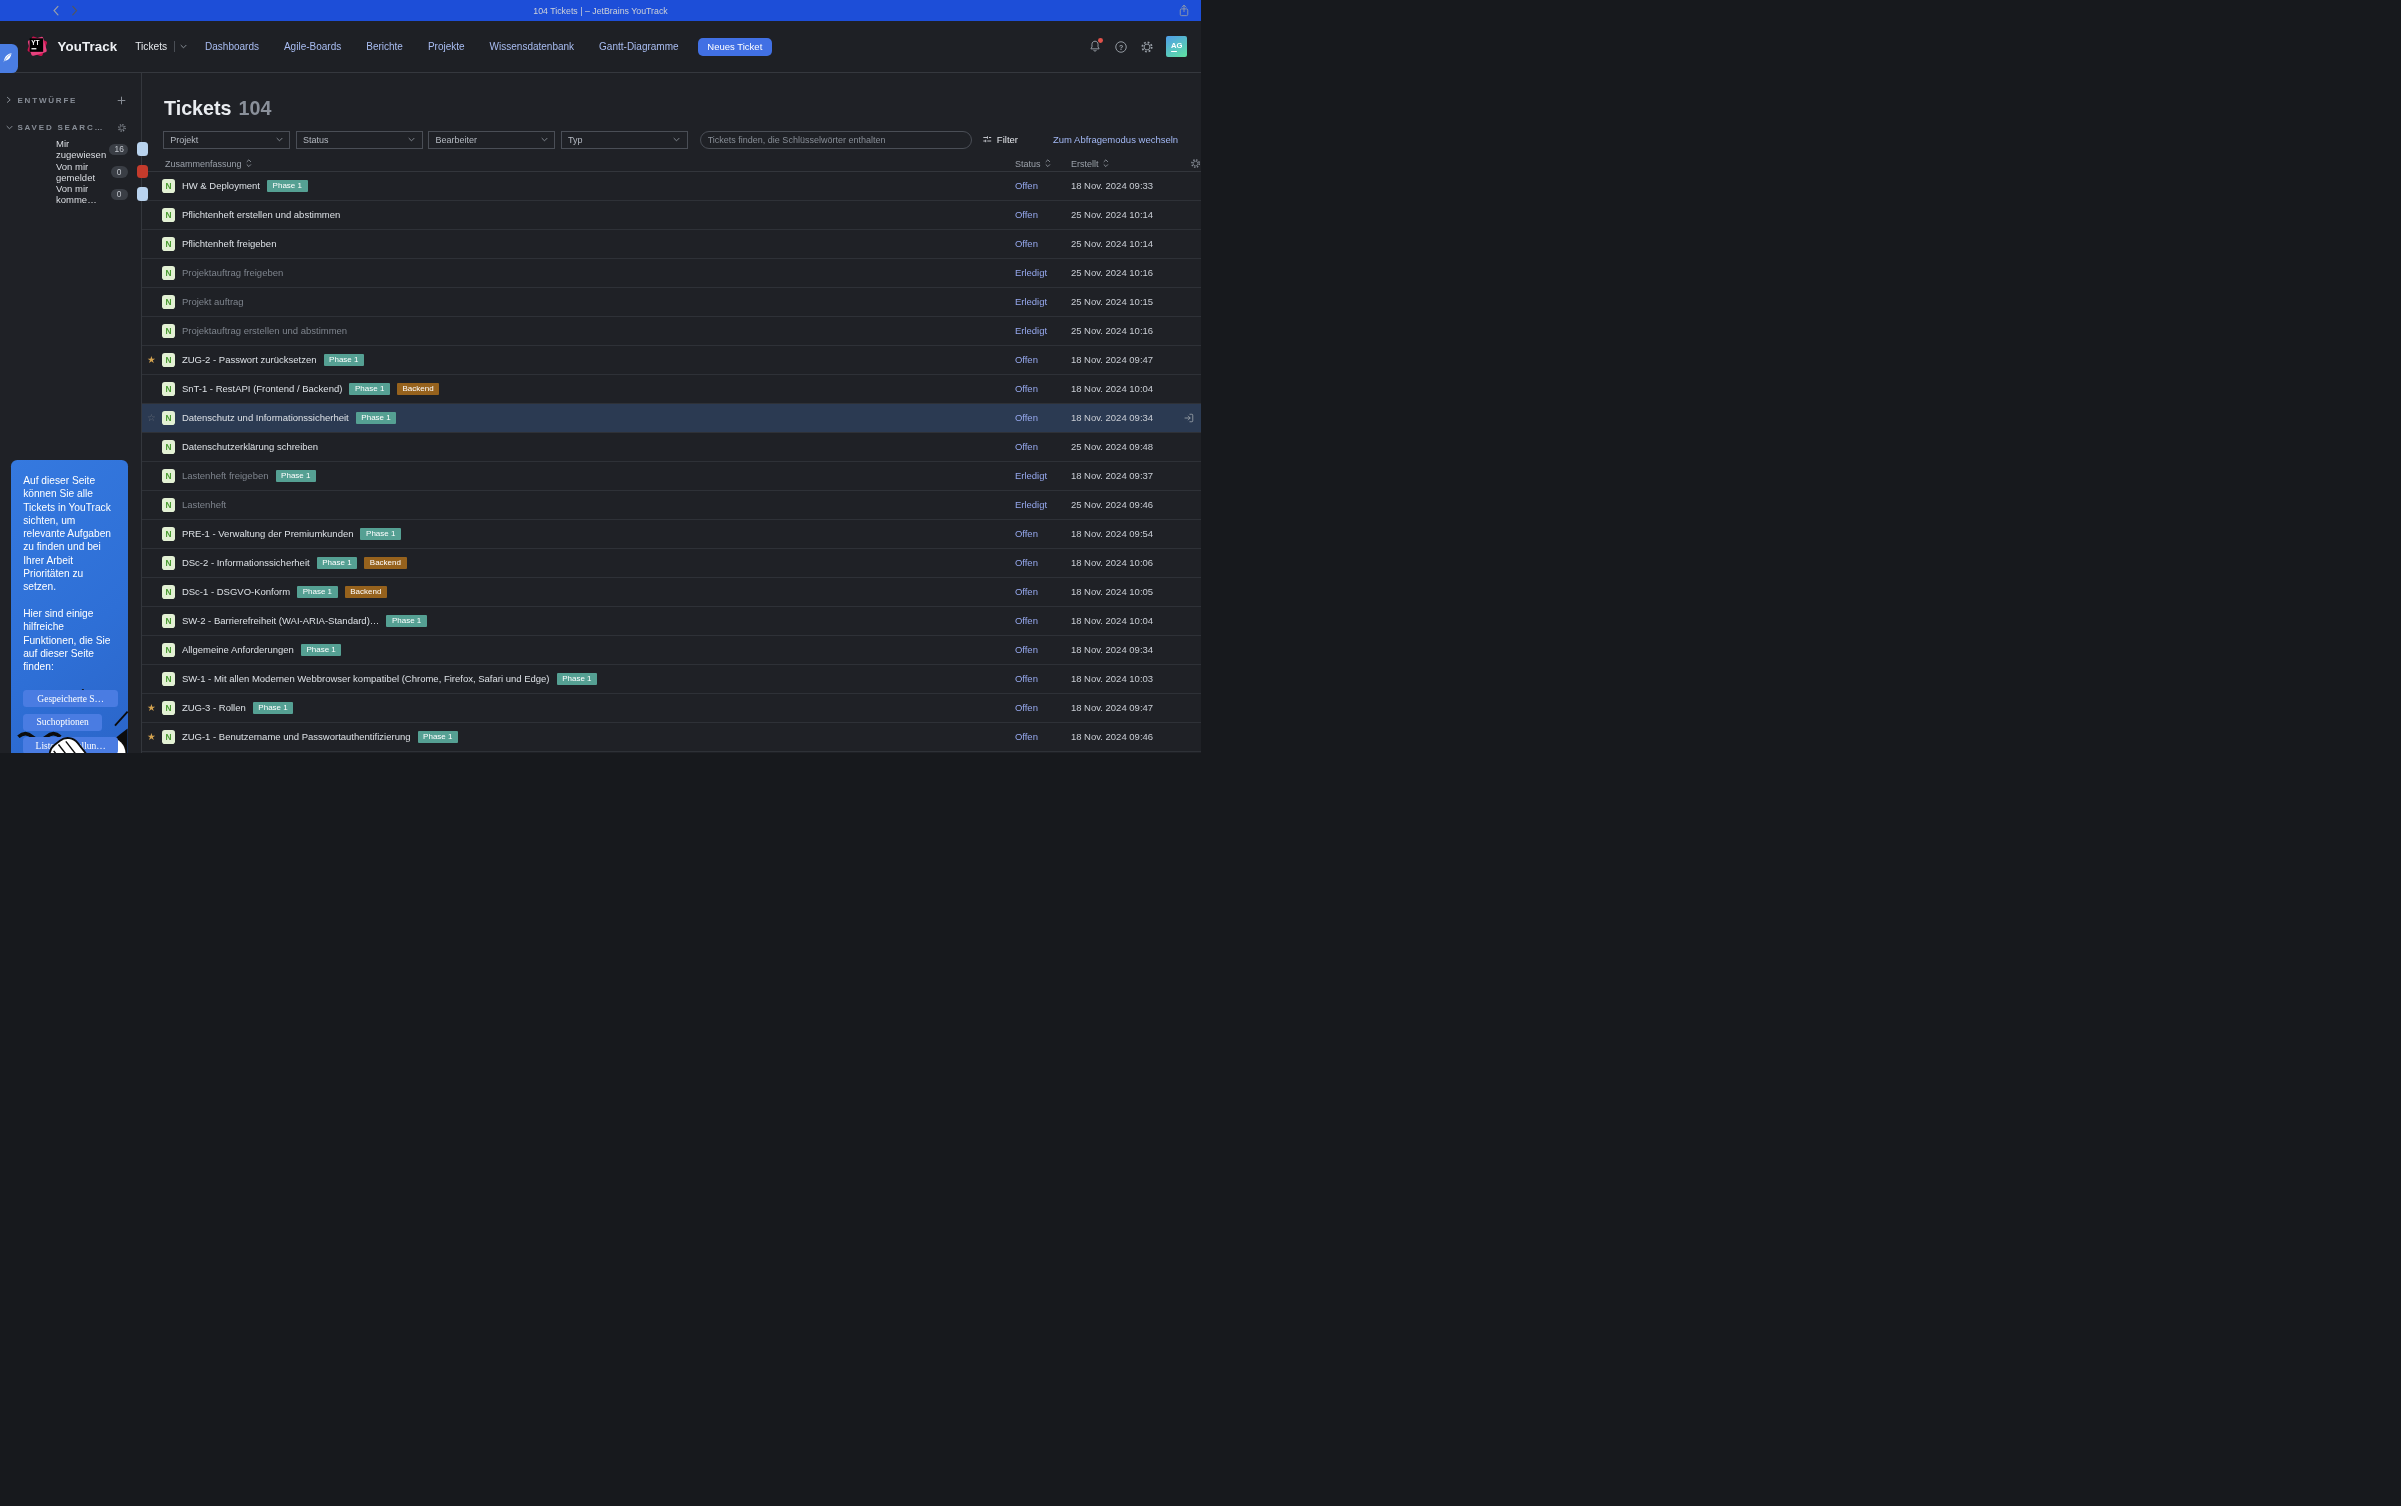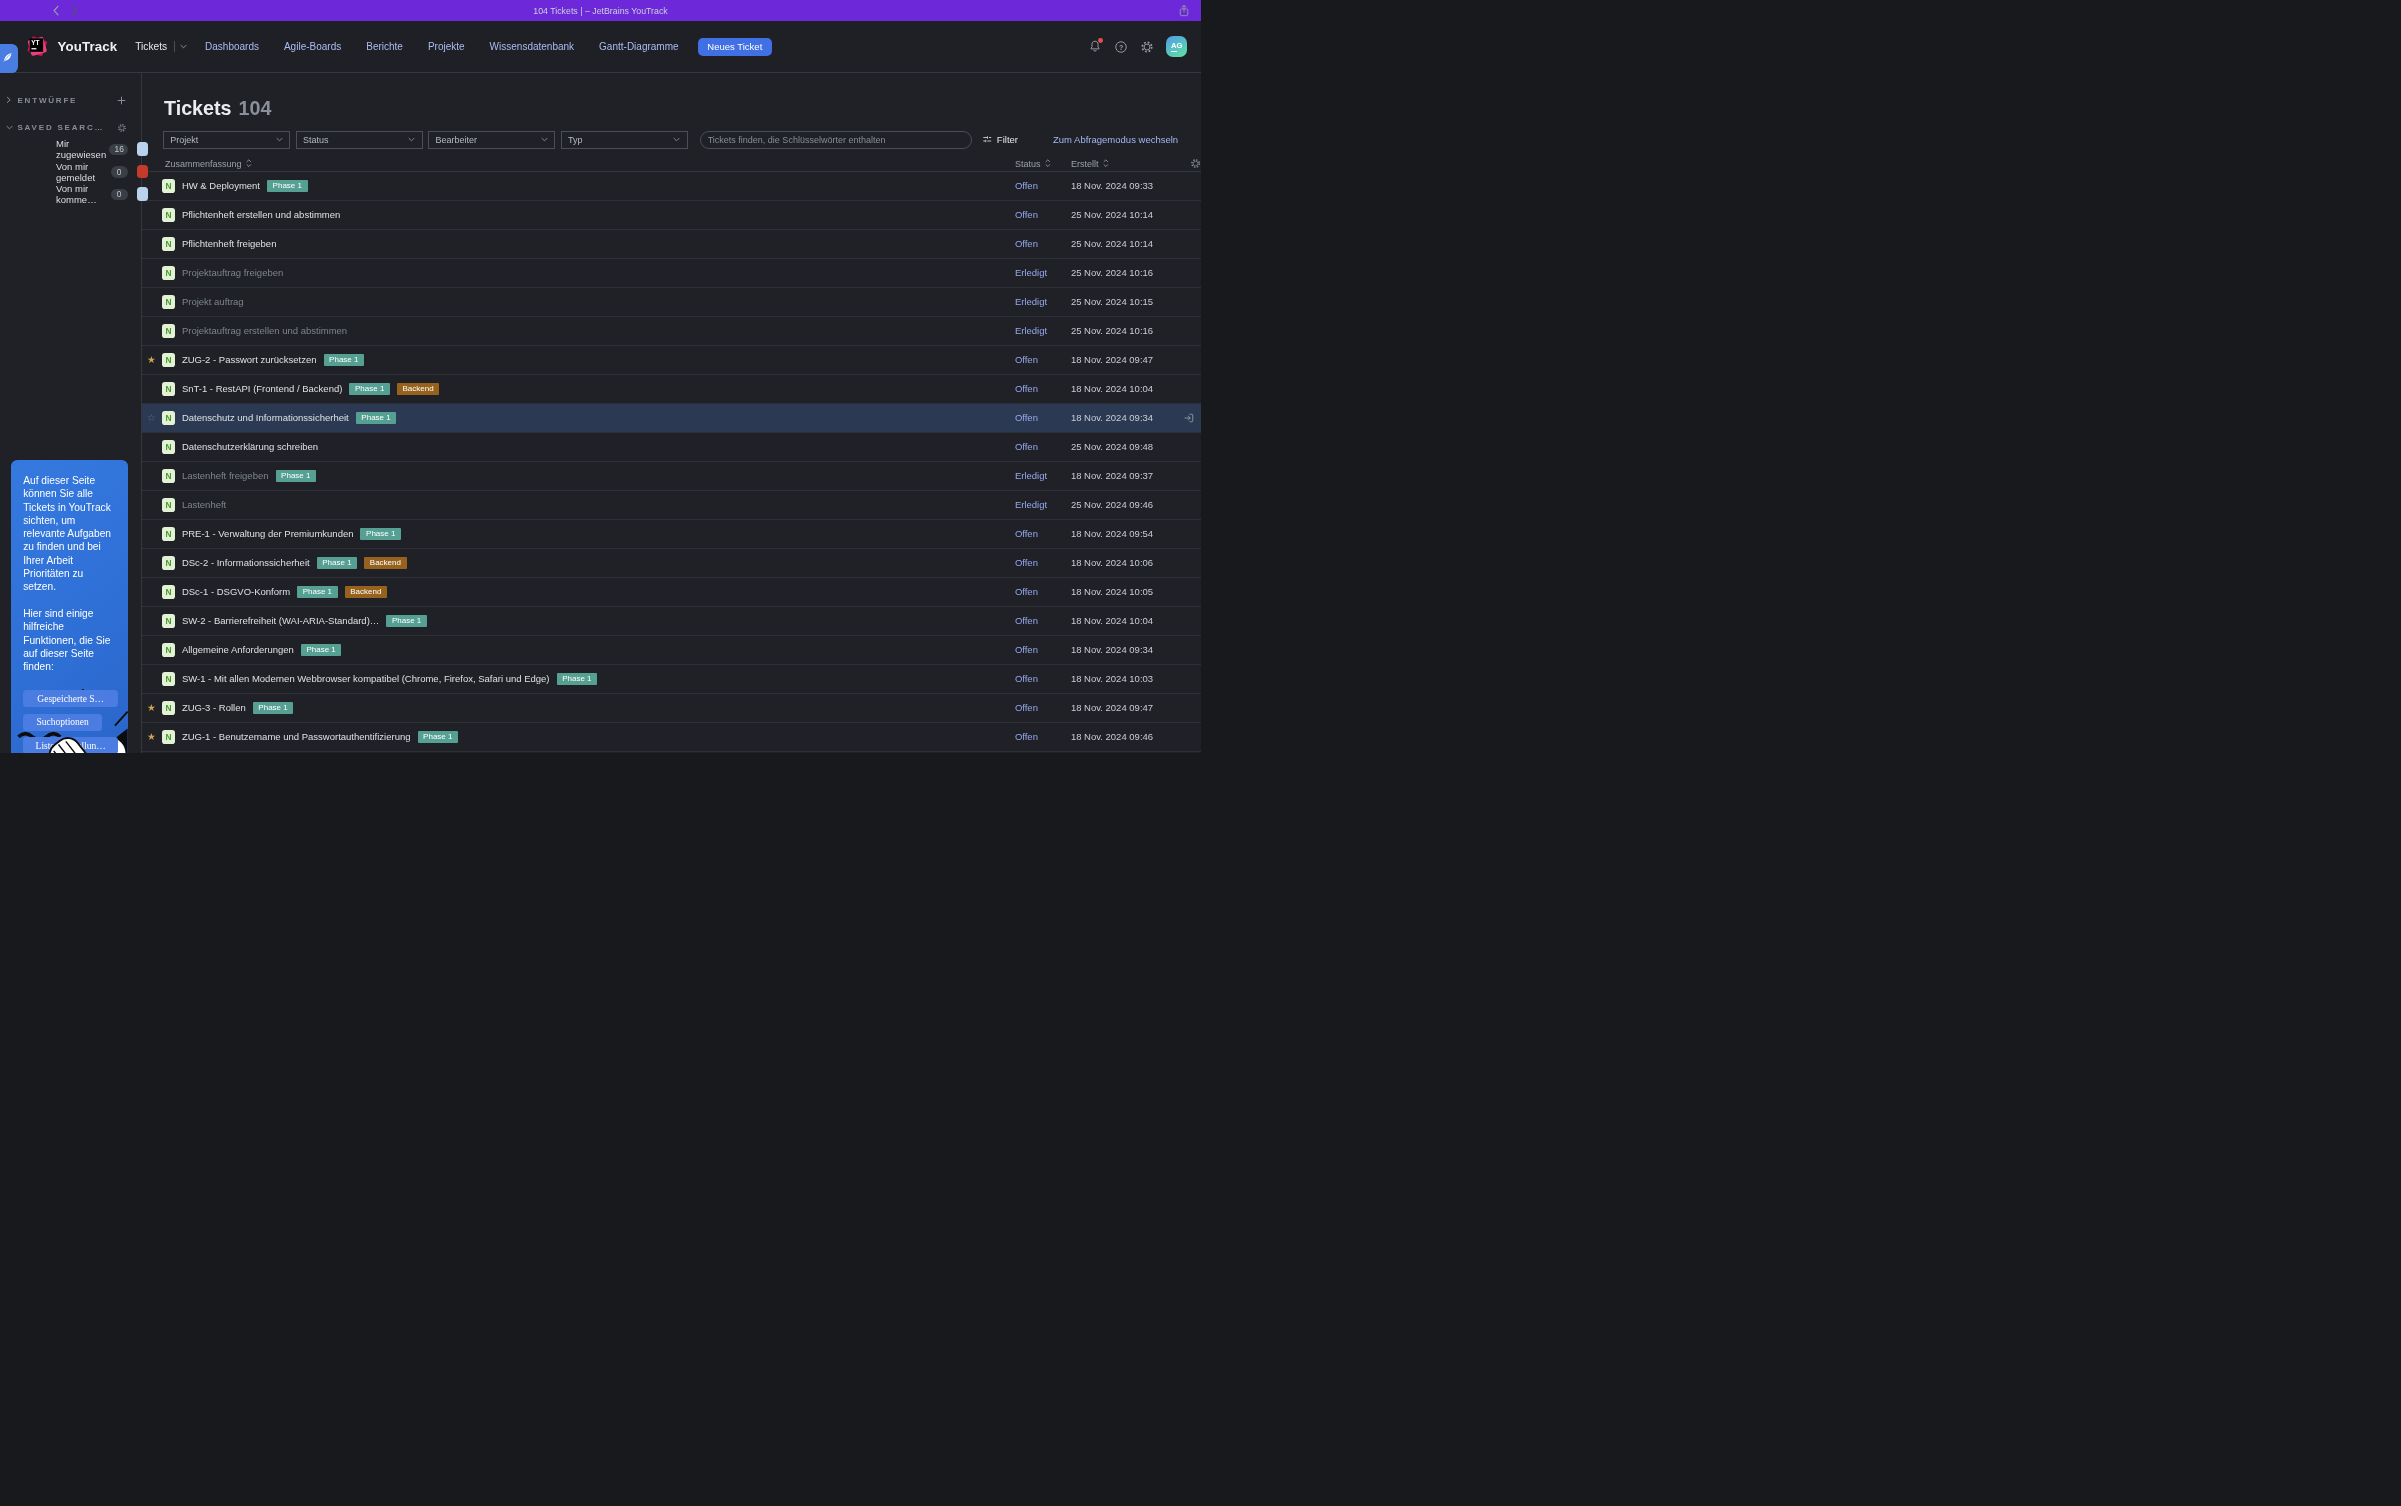--- a/index.html
+++ b/index.html
@@ -1,20 +1,20 @@
 <!DOCTYPE html>
 <html style="--accent-blue: #4170e4; --link-blue: #a3b8f4; --nav-link-blue: #a9bdf2; --status-blue: #96a8ee; --tag-phase: #55a093; --tag-backend: #96621d; --star-gold: #d4a350; --ticket-icon-bg: #e3f1d4; --ticket-icon-fg: #469a2e; --selected-row-bg: #2b3a52; --popup-bg: #2e6fd6; --popup-button-bg: #4a7ce2; --avatar-from: #4f9ce8; --avatar-to: #5fe3a1;font-size:11.2px"><head>
 <meta charset="utf-8">
 <style>
   * { margin:0; padding:0; box-sizing:border-box; }
   html,body { width:1201px; height:753px; overflow:hidden; background:#17191d;
               font-family:"Liberation Sans", sans-serif; -webkit-font-smoothing:antialiased; }
 
   
-  .titlebar { height:21px; background:#6d28d9; position:relative; display:flex; align-items:center;padding-left:40px; }
+  .titlebar { height:21px; background:#1d4ed8; position:relative; display:flex; align-items:center;padding-left:40px; }
   .nav-arrows { display:flex; gap:11.2px; margin-left:12px; }
   .nav-arrows svg { display:block; }
   .win-title { position:absolute; left:0; right:0; text-align:center; font-size:8.8px; color:#ced2d8; }
   .share-btn { position:absolute; right:11.2px; top:4.2px; color:#9aa0a8; }
 
   
   .navbar { height:52px; background:#1e2025; border-bottom:0.7px solid #35383e;
             display:flex; align-items:center; position:relative; }
   .feather-tab { position:absolute; left:0; top:23px; width:17.6px; height:29px;
                  background:#4a7de2; border-radius:0 6.3px 6.3px 0; display:flex; align-items:center;
@@ -25,21 +25,21 @@
   .tickets-group .vdiv { width:0.7px; height:11.2px; background:#4a4e55; margin:0 5.6px 0 7px; }
   .nav-items { display:flex; gap:25px; margin-left:17.6px; }
   .nav-item { font-size:10px; color:var(--nav-link-blue); cursor:pointer; white-space:nowrap; }
   .new-ticket-btn { margin-left:19px; height:18px; padding:0 9.8px; border:none; border-radius:4.9px;
                     background:var(--accent-blue); color:#fff; font-size:9.5px;
                     font-family:"Liberation Sans",sans-serif; }
   .nav-right { margin-left:auto; display:flex; align-items:center; gap:12px; padding-right:14px; }
   .icon-btn { color:#9aa0a8; position:relative; display:flex; }
   .bell-dot { position:absolute; right:-0.7px; top:-1.4px; width:4.9px; height:4.9px; border-radius:50%;
               background:#e0514a; }
-  .avatar { width:21px; height:21px; border-radius:7px; color:#fff; font-size:7.7px; font-weight:700;
+  .avatar { width:21px; height:21px; border-radius:2px; color:#fff; font-size:7.7px; font-weight:700;
             background:linear-gradient(150deg,var(--avatar-from) 0%,var(--avatar-to) 100%);
             display:flex; flex-direction:column; justify-content:center; padding-left:4.9px; }
   .avatar .dash { width:6.3px; height:1.4px; background:#fff; border-radius:0.7px; margin-top:1.4px; }
 
   
   .app { display:flex; height:680px; background:#1f2126; position:relative; }
   .sidebar { width:142px; flex:0 0 auto; border-right:0.7px solid #34373d; position:relative; }
   .side-header { display:flex; align-items:center; height:18px; padding-left:6.3px; position:relative; }
   .side-header .chev { width:11.2px; color:#8a9098; display:flex; }
   .side-header .lbl { font-size:8px; font-weight:700; letter-spacing:1.8px; color:#878d96; }

